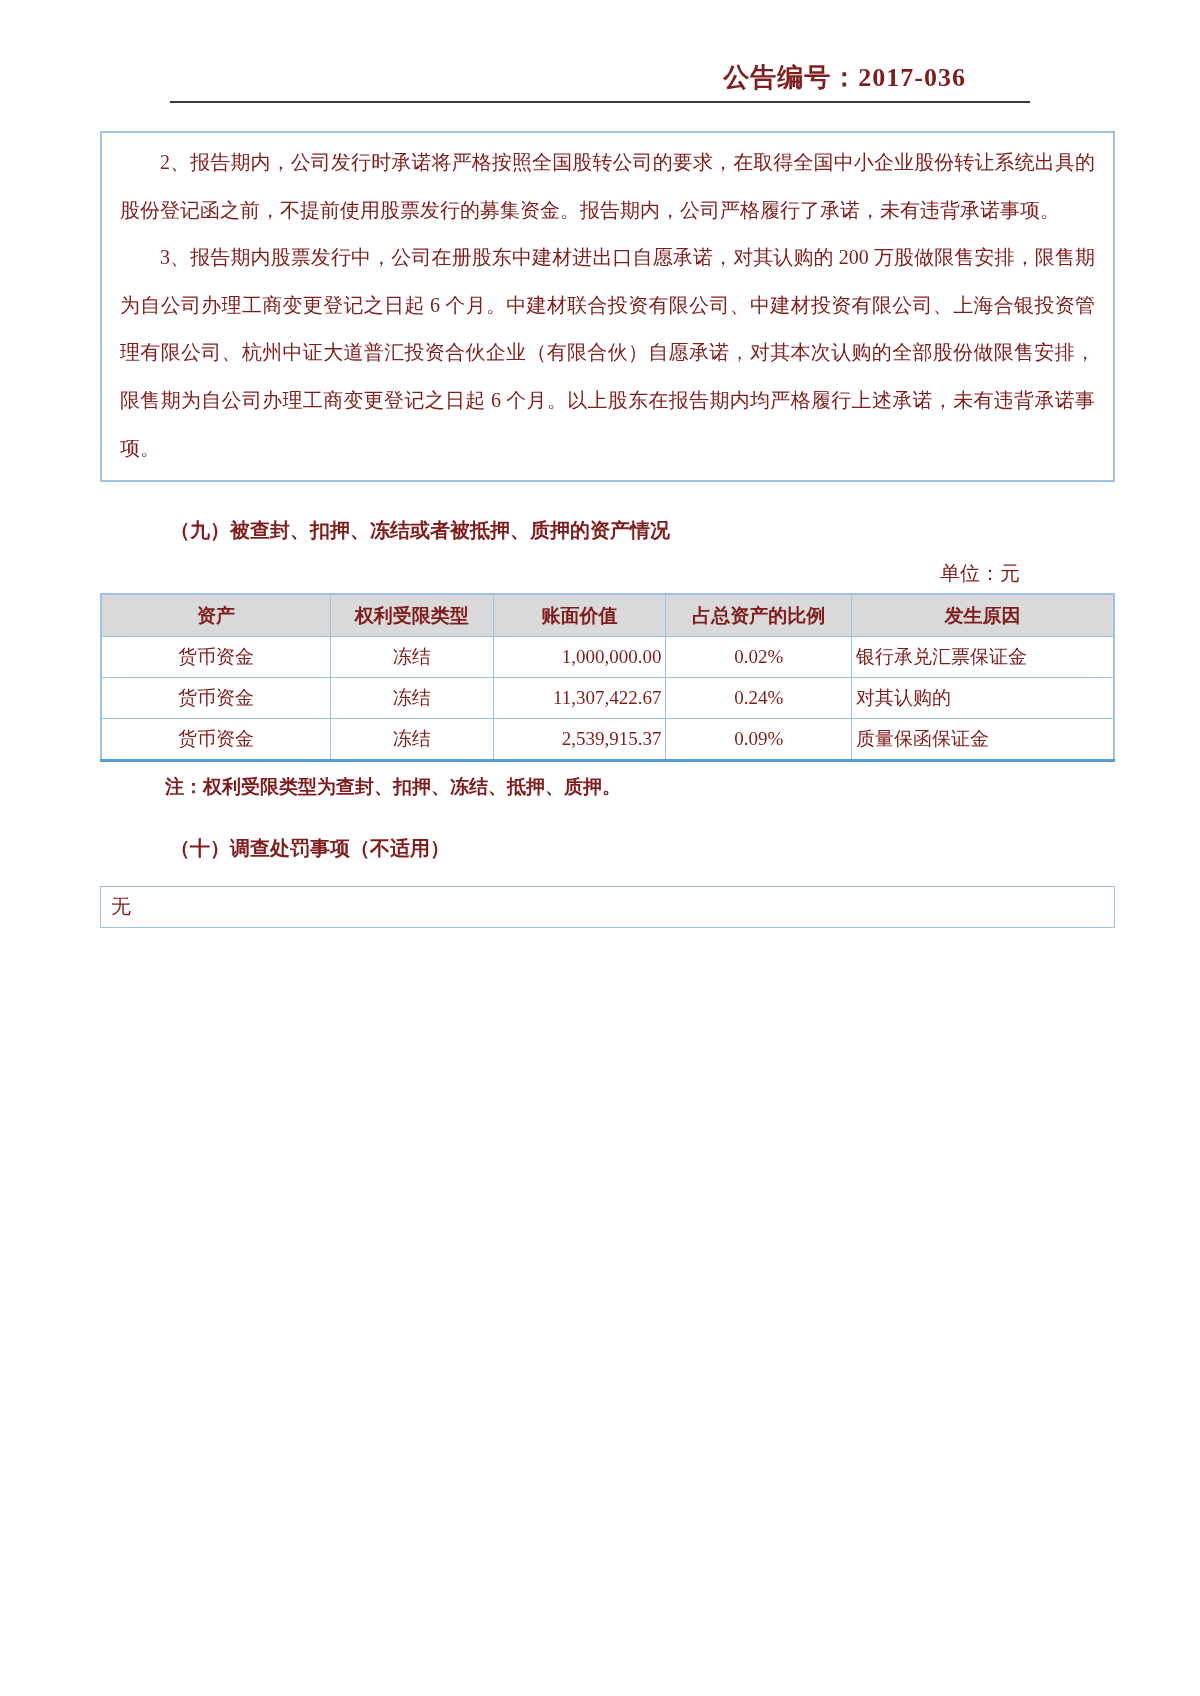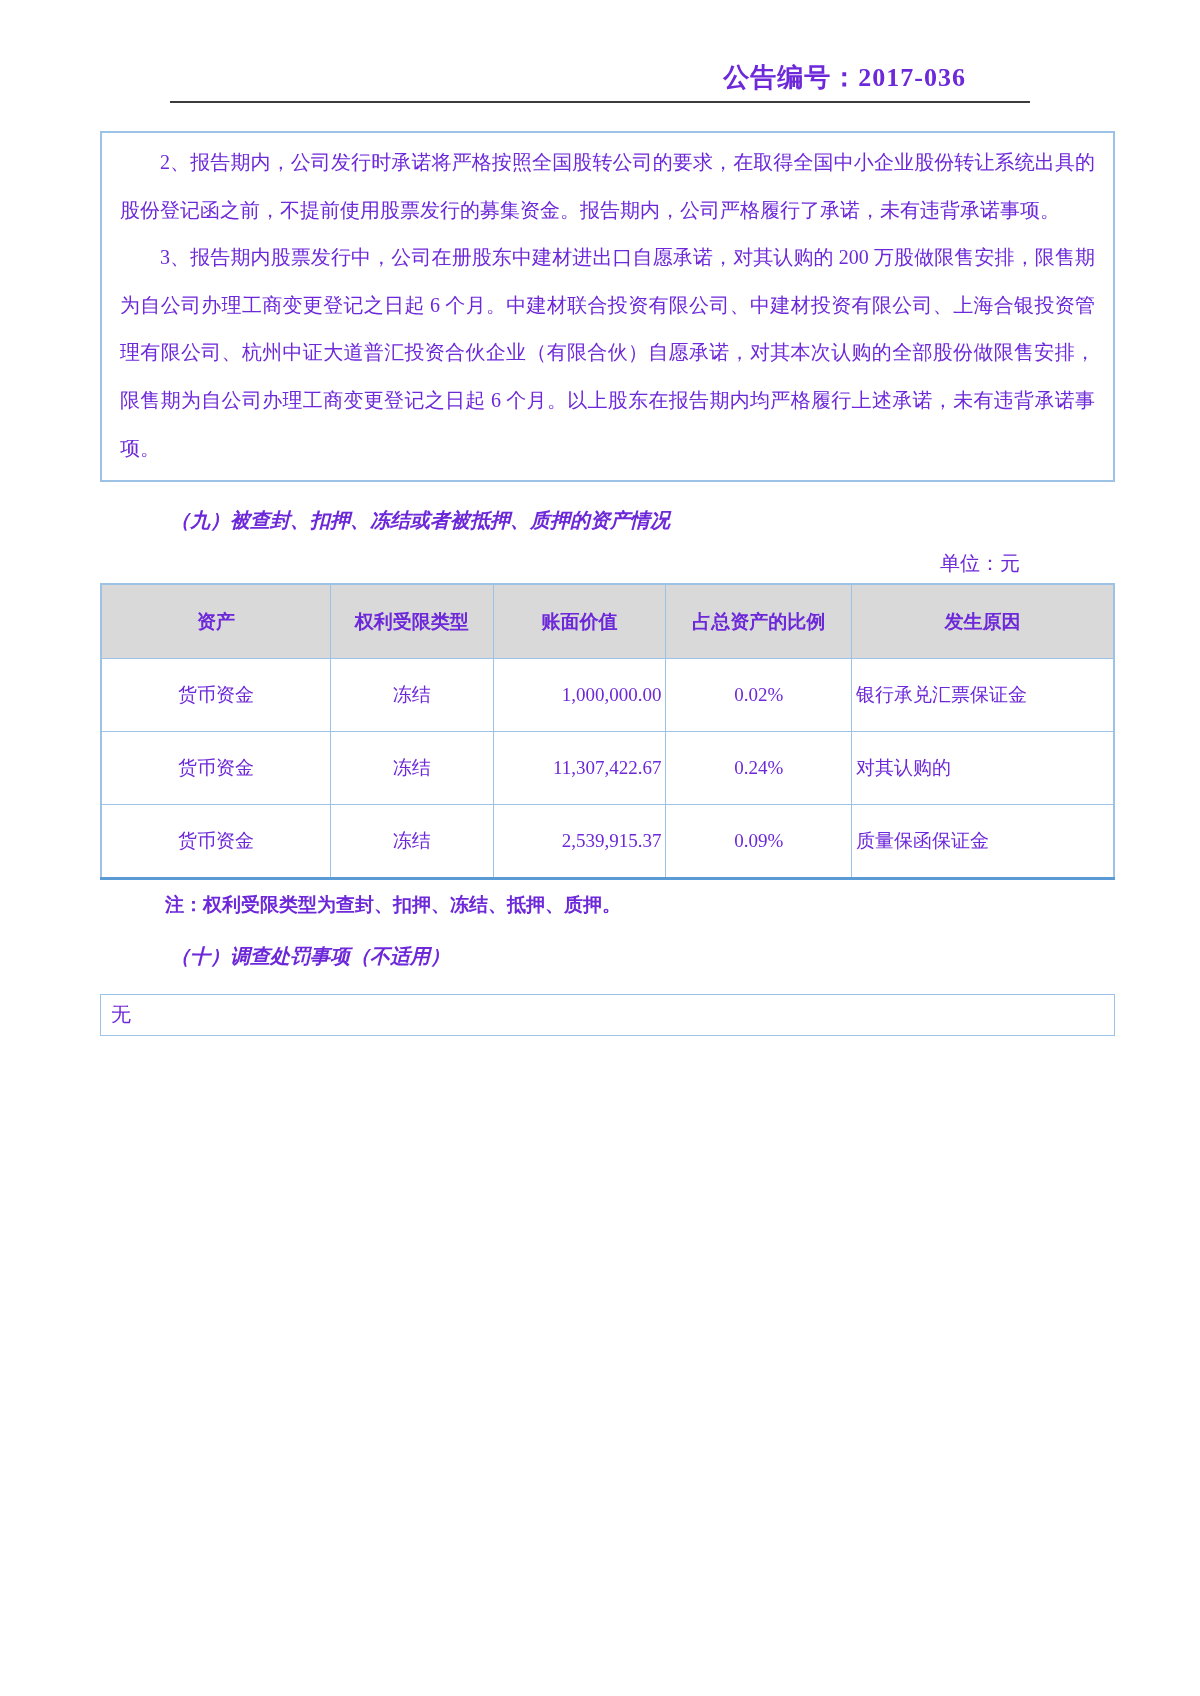--- a/index.html
+++ b/index.html
@@ -3,21 +3,21 @@
 <meta charset="utf-8">
 <style>
   html, body { margin: 0; padding: 0; background: #888; }
   .page {
     position: relative;
     width: 1200px;
     height: 1696px;
     margin: 0 auto;
     background: #ffffff;
     font-family: "Liberation Serif", "DejaVu Serif", serif;
-    color: #6d28d9;
+    color: #7f1d1d;
     overflow: hidden;
   }
   
   .doc-header {
     margin: 60px 170px 0 170px;
     width: 860px;
     box-sizing: border-box;
     border-bottom: 2px solid #3c3c3c;
     padding-bottom: 6px;
   }
@@ -39,24 +39,23 @@
   .commitments {
     margin-top: 28px;
     padding: 6px 18px 8px 18px;
     font-size: 20px;
     line-height: 2.38;
     text-align: justify;
   }
   .commitments p { margin: 0; text-indent: 2em; }
   
   .sec-heading {
-    margin: 25px 0 0 170px;
+    margin: 35px 0 0 170px;
     font-size: 20px;
     font-weight: bold;
-    font-style: italic;
   }
   
   .unit {
     width: 1015px;
     margin: 16px 0 6px 100px;
     box-sizing: border-box;
     text-align: right;
     padding-right: 95px;
     font-size: 20px;
   }
@@ -65,21 +64,21 @@
     width: 1015px;
     margin-left: 100px;
     border-collapse: collapse;
     border: 2px solid #9cc2e5;
     border-bottom: 3px solid #5b9bd5;
     font-size: 19px;
   }
   table.assets th, table.assets td {
     border: 1px solid #9cc2e5;
     height: 40px;
-    padding: 16px 4px;
+    padding: 0 4px;
   }
   table.assets thead th {
     background: #d9d9d9;
     font-weight: bold;
     text-align: center;
     height: 41px;
   }
   td.a-c { text-align: center; }
   td.a-r { text-align: right; padding-right: 14px; }
   td.a-l { text-align: left; padding-left: 12px; }

